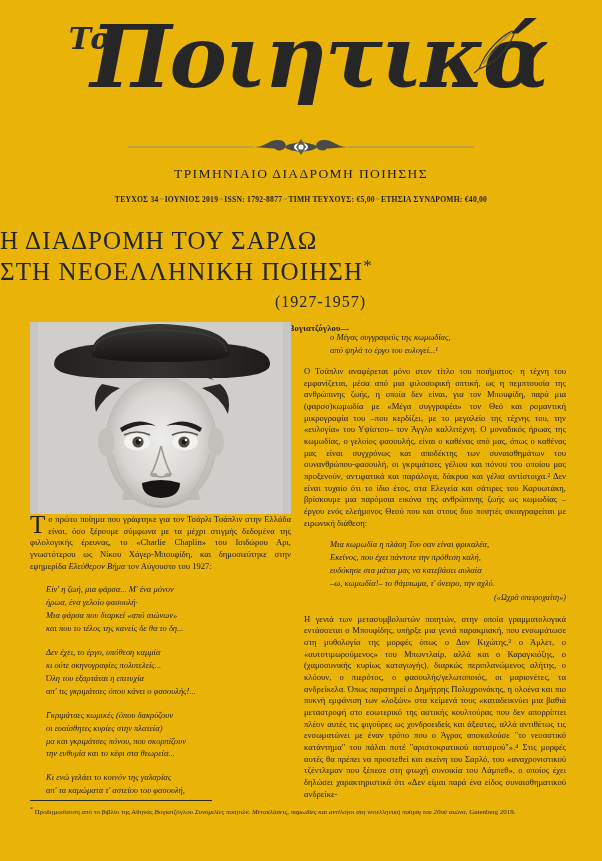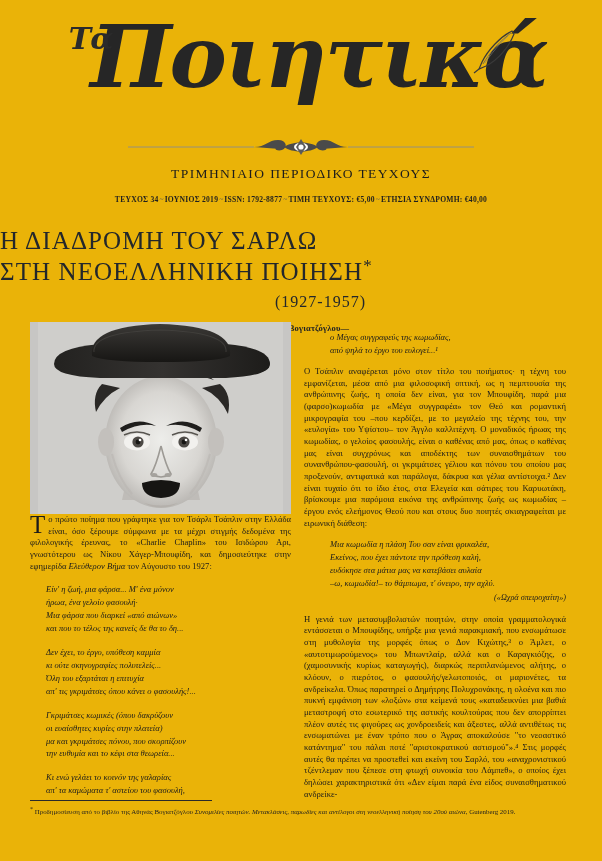--- a/index.html
+++ b/index.html
@@ -240,21 +240,21 @@
                C156 7 157 11 154 11" fill="#4a4a4a"></path>
       <path d="M222 9 C210 9 208 2 198 2 C189 2 188 10 194 12 C200 14 204 9 198 8
                C194 7 193 11 196 11" fill="#4a4a4a"></path>
       <path d="M158 9 C166 3 184 3 192 9 C184 15 166 15 158 9 Z" fill="#4a4a4a"></path>
       <ellipse cx="175" cy="9" rx="7" ry="4.2" fill="#fdfdfb"></ellipse>
       <path d="M175 1 L180 9 L175 17 L170 9 Z" fill="#5a5a5a"></path>
       <ellipse cx="175" cy="9" rx="2.6" ry="2.6" fill="#fdfdfb"></ellipse>
     </svg>
   </div>
 
-  <div class="subtitle">ΤΡΙΜΗΝΙΑΙΟ ΠΕΡΙΟΔΙΚΟ ΤΕΥΧΟΥΣ</div>
+  <div class="subtitle">ΤΡΙΜΗΝΙΑΙΟ ΔΙΑΔΡΟΜΗ ΠΟΙΗΣΗΣ</div>
 
   <div class="issue-line">
     <span>ΤΕΥΧΟΣ 34</span><span class="orn">~</span><span>ΙΟΥΝΙΟΣ 2019</span><span class="orn">~</span><span>ISSN: 1792-8877</span><span class="orn">~</span><span>ΤΙΜΗ ΤΕΥΧΟΥΣ: €5,00</span><span class="orn">~</span><span>ΕΤΗΣΙΑ ΣΥΝΔΡΟΜΗ: €40,00</span>
   </div>
 
   <div class="art-title">
     <div>Η ΔΙΑΔΡΟΜΗ ΤΟΥ ΣΑΡΛΩ</div>
     <div><span>ΣΤΗ ΝΕΟΕΛΛΗΝΙΚΗ ΠΟΙΗΣΗ</span><span class="star">*</span></div>
   </div>
   <div class="art-years">(1927-1957)</div>

